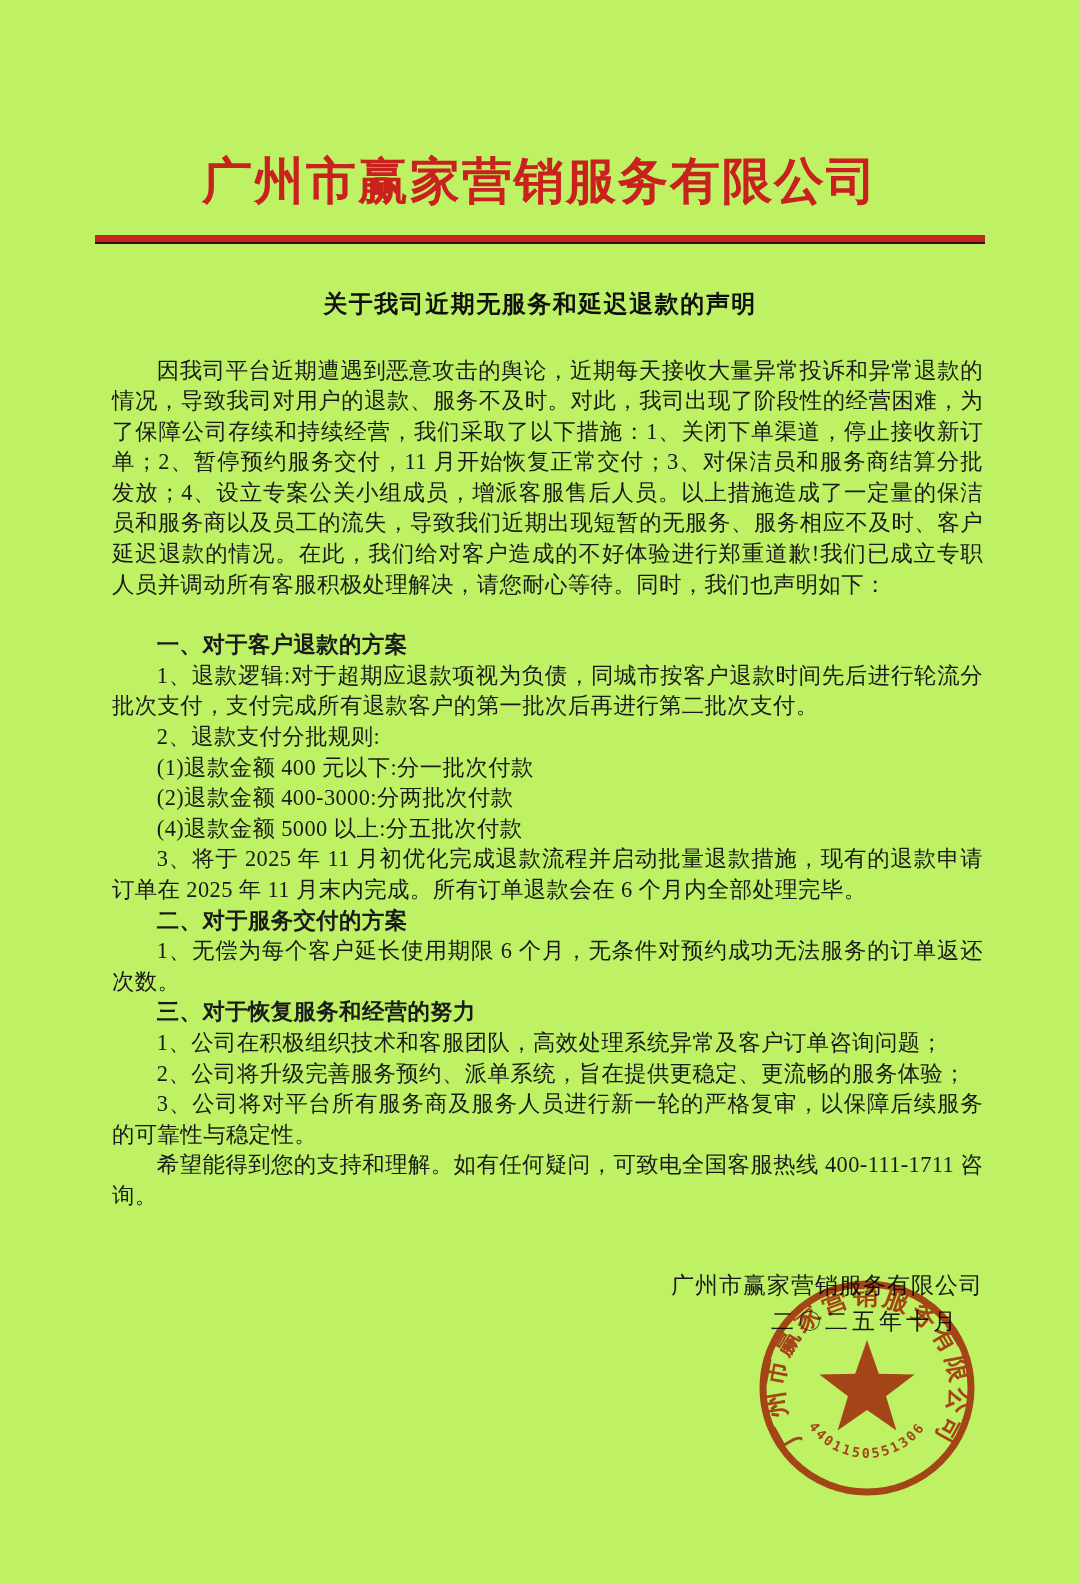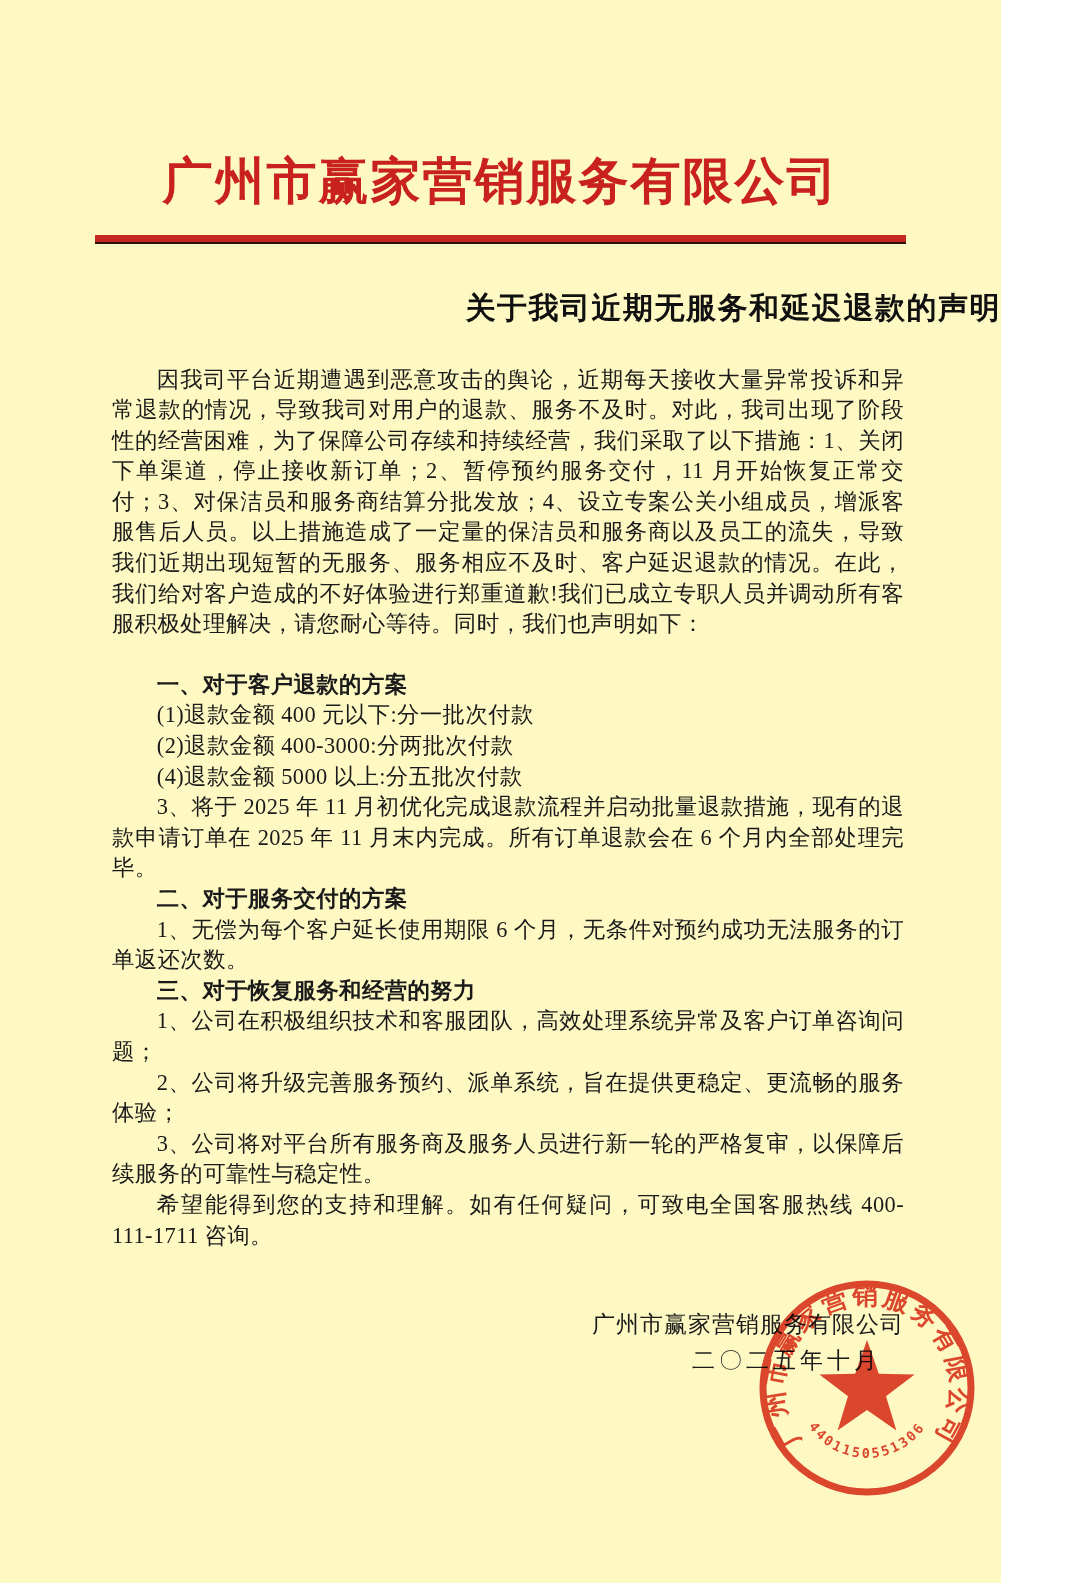--- a/index.html
+++ b/index.html
@@ -3,44 +3,44 @@
 <meta charset="utf-8">
 <style>
   html,body{margin:0;padding:0;}
   body{
     width:1080px;height:1583px;
     background:#ffffff;
     font-family:"Liberation Serif","DejaVu Serif",serif;
   }
   .page{
     position:relative;
-    width:1001px;height:1583px;
-    background:#fef9c3;
+    width:1080px;height:1583px;
+    background:#bef264;
     overflow:hidden;
   }
   .company-header{
     margin:0 auto;
     padding-top:150px;
     text-align:center;
     font-size:50px;
     font-weight:bold;
     letter-spacing:2px;
     color:#c8211e;
     line-height:1.25;
   }
   .red-rule{
     margin:22px 95px 0 95px;
     height:7px;
     background:#c42620;
     border-bottom:2.5px solid #2e100d;
   }
   .doc-title{
     margin-top:44px;
-    text-align:right;
-    font-size:30px;
+    text-align:center;
+    font-size:24px;
     font-weight:900;
     color:#101010;
     letter-spacing:1.5px;
     font-family:"Liberation Sans","DejaVu Sans",sans-serif;
   }
   .body-text{
     margin:36px 97px 0 112px;
     font-size:22.4px;
     line-height:30.6px;
     color:#1a1a1a;
@@ -86,20 +86,22 @@
   <div class="company-header">广州市赢家营销服务有限公司</div>
 
   <div class="red-rule"></div>
 
   <div class="doc-title">关于我司近期无服务和延迟退款的声明</div>
 
   <div class="body-text">
     <p class="indent">因我司平台近期遭遇到恶意攻击的舆论，近期每天接收大量异常投诉和异常退款的情况，导致我司对用户的退款、服务不及时。对此，我司出现了阶段性的经营困难，为了保障公司存续和持续经营，我们采取了以下措施：1、关闭下单渠道，停止接收新订单；2、暂停预约服务交付，11 月开始恢复正常交付；3、对保洁员和服务商结算分批发放；4、设立专案公关小组成员，增派客服售后人员。以上措施造成了一定量的保洁员和服务商以及员工的流失，导致我们近期出现短暂的无服务、服务相应不及时、客户延迟退款的情况。在此，我们给对客户造成的不好体验进行郑重道歉!我们已成立专职人员并调动所有客服积极处理解决，请您耐心等待。同时，我们也声明如下：</p>
 
     <p class="indent sect gap-top">一、对于客户退款的方案</p>
+    <p class="indent">1、退款逻辑:对于超期应退款项视为负债，同城市按客户退款时间先后进行轮流分批次支付，支付完成所有退款客户的第一批次后再进行第二批次支付。</p>
+    <p class="indent">2、退款支付分批规则:</p>
     <p class="indent">(1)退款金额 400 元以下:分一批次付款</p>
     <p class="indent">(2)退款金额 400-3000:分两批次付款</p>
     <p class="indent">(4)退款金额 5000 以上:分五批次付款</p>
     <p class="indent">3、将于 2025 年 11 月初优化完成退款流程并启动批量退款措施，现有的退款申请订单在 2025 年 11 月末内完成。所有订单退款会在 6 个月内全部处理完毕。</p>
 
     <p class="indent sect">二、对于服务交付的方案</p>
     <p class="indent">1、无偿为每个客户延长使用期限 6 个月，无条件对预约成功无法服务的订单返还次数。</p>
 
     <p class="indent sect">三、对于恢复服务和经营的努力</p>
     <p class="indent">1、公司在积极组织技术和客服团队，高效处理系统异常及客户订单咨询问题；</p>

